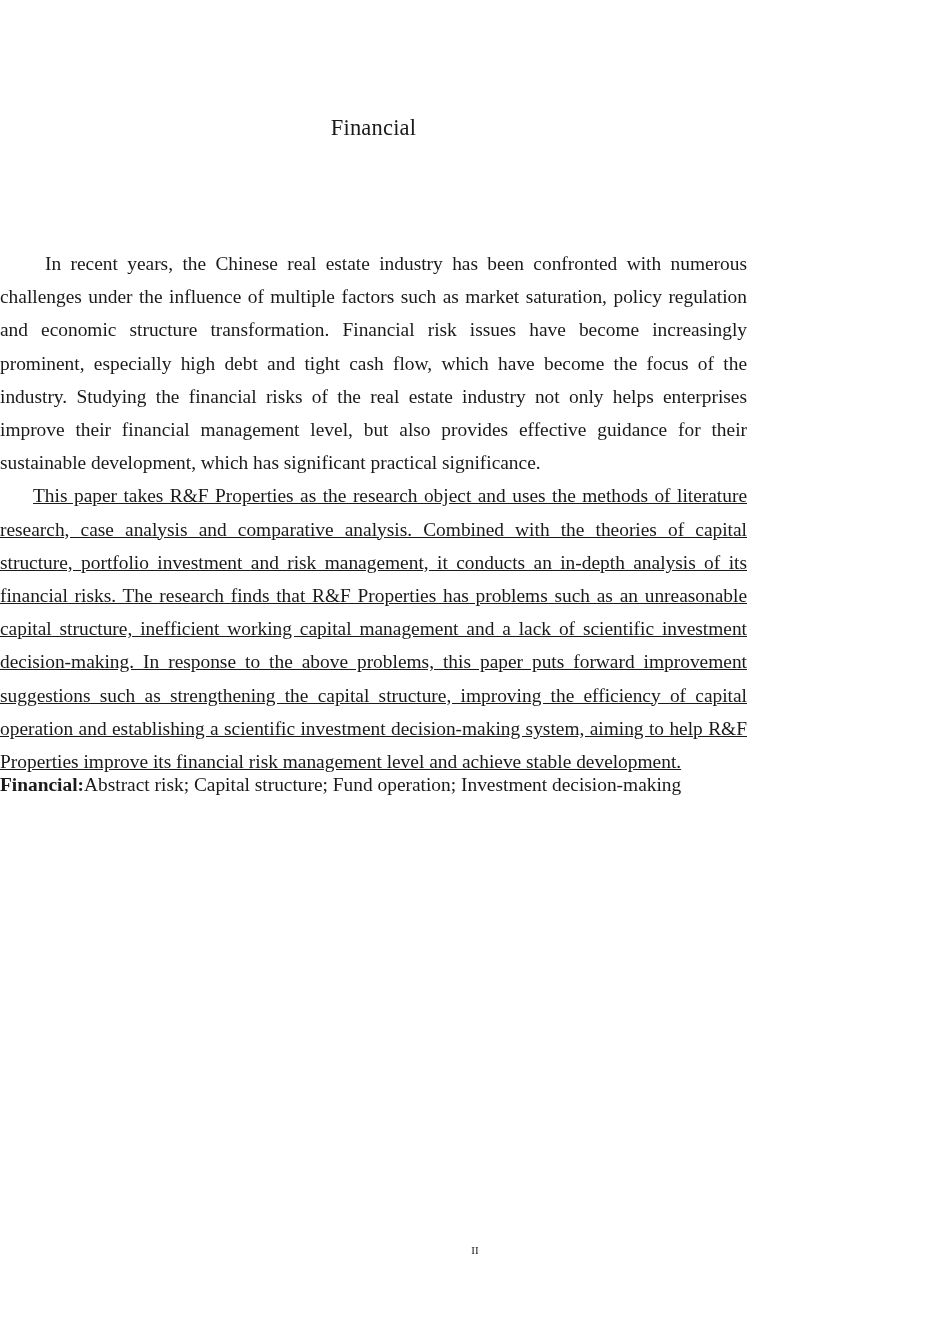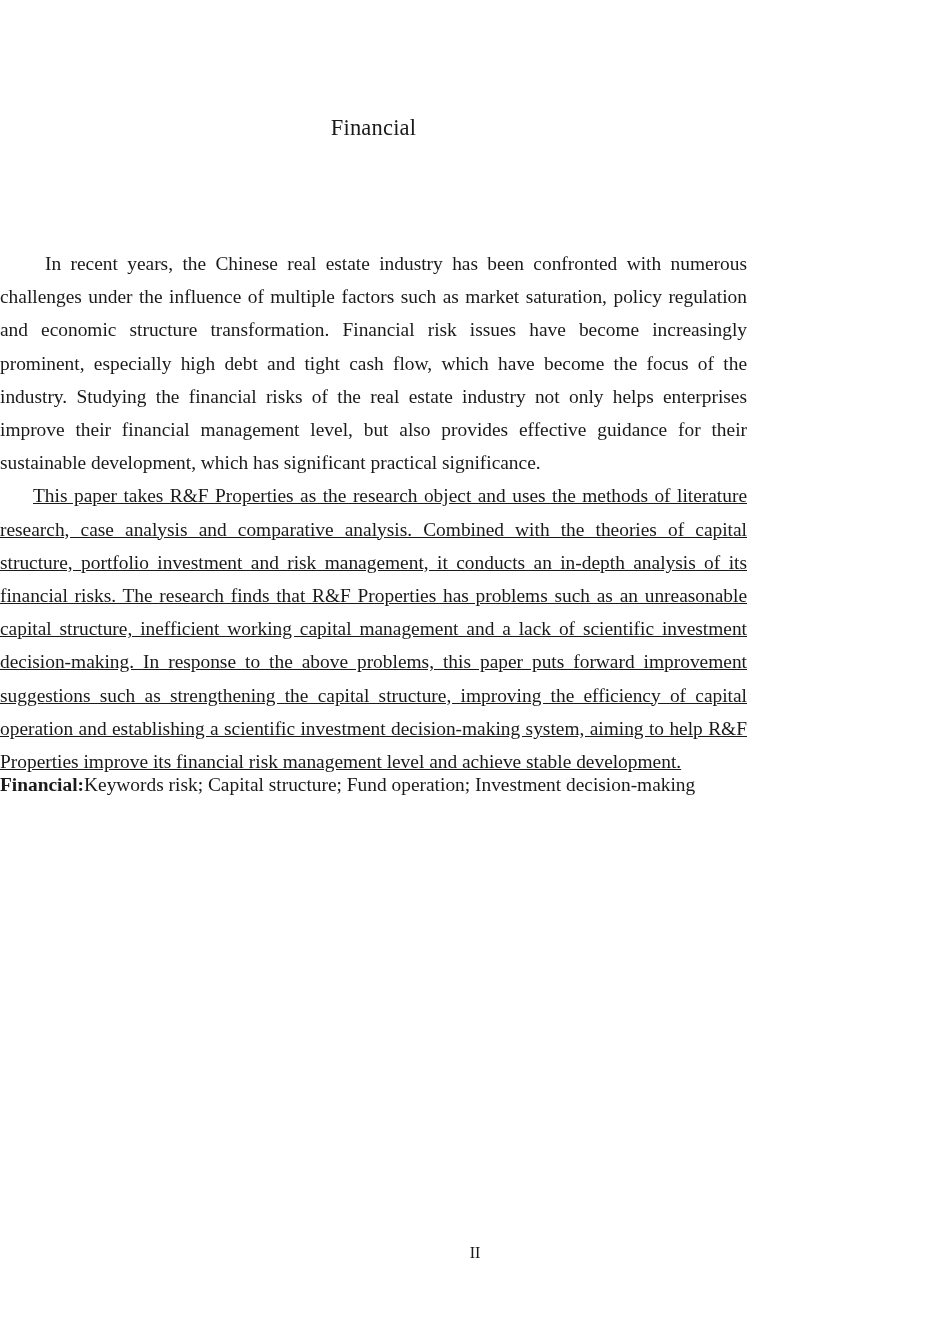--- a/index.html
+++ b/index.html
@@ -71,36 +71,36 @@
   }
   .keywords-value {
     font-weight: normal;
   }
   .page-number {
     position: absolute;
     left: 0;
     top: 1245px;
     width: 950px;
     text-align: center;
-    font-size: 16px;
+    font-size: 11px;
     line-height: 1;
     color: #1a1a1a;
   }
 </style>
 </head>
 <body>
 
 <div class="page">
 
   <h1 class="doc-title">Financial</h1>
 
   <div class="body-block">
     <p class="para para-1">In recent years, the Chinese real estate industry has been confronted with numerous challenges under the influence of multiple factors such as market saturation, policy regulation and economic structure transformation. Financial risk issues have become increasingly prominent, especially high debt and tight cash flow, which have become the focus of the industry. Studying the financial risks of the real estate industry not only helps enterprises improve their financial management level, but also provides effective guidance for their sustainable development, which has significant practical significance.</p>
     <p class="para para-2">This paper takes R&amp;F Properties as the research object and uses the methods of literature research, case analysis and comparative analysis. Combined with the theories of capital structure, portfolio investment and risk management, it conducts an in-depth analysis of its financial risks. The research finds that R&amp;F Properties has problems such as an unreasonable capital structure, inefficient working capital management and a lack of scientific investment decision-making. In response to the above problems, this paper puts forward improvement suggestions such as strengthening the capital structure, improving the efficiency of capital operation and establishing a scientific investment decision-making system, aiming to help R&amp;F Properties improve its financial risk management level and achieve stable development.</p>
   </div>
 
   <div class="keywords-line">
-    <span class="keywords-label">Financial:</span><span class="keywords-value">Keywords risk; Capital structure; Fund operation; Investment decision-making</span>
+    <span class="keywords-label">Financial:</span><span class="keywords-value">Abstract risk; Capital structure; Fund operation; Investment decision-making</span>
   </div>
 
   <div class="page-number">II</div>
 
 </div>
 
 </body></html>

